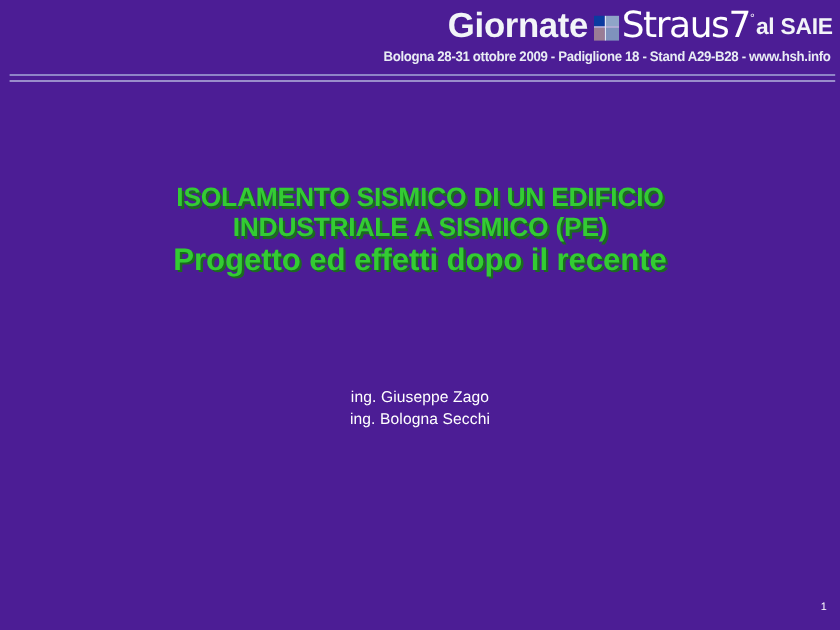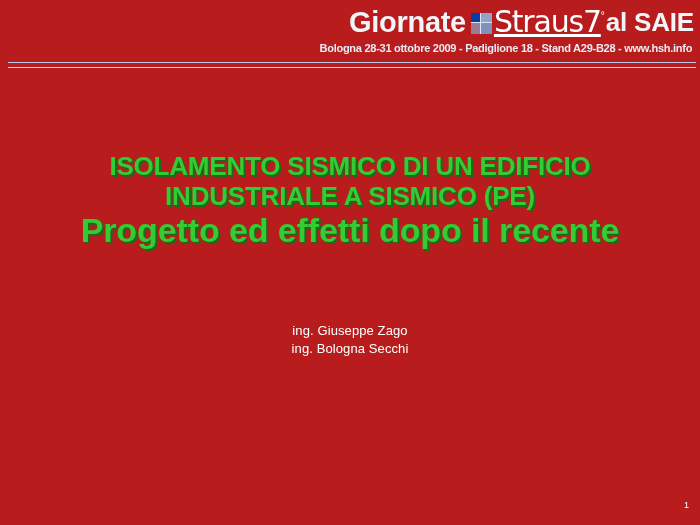--- a/index.html
+++ b/index.html
@@ -12,21 +12,21 @@
     overflow: hidden;
     background: #032f91;
     font-family: "Liberation Sans", sans-serif;
     -webkit-font-smoothing: antialiased;
   }
 
   .slide {
     position: relative;
     width: 700px;
     height: 525px;
-    background: #b91c1c;
+    background: #4c1d95;
     box-sizing: border-box;
   }
 
   
   .banner {
     position: absolute;
     top: 0;
     left: 0;
     width: 700px;
     height: 62px;
@@ -62,37 +62,36 @@
   .mesh-icon svg { display: block; }
 
   .logo-straus {
     font-family: "DejaVu Sans", sans-serif;
     font-weight: normal;
     font-size: 30px;
     color: #ffffff;
     line-height: 1;
     letter-spacing: -1.2px;
     margin-left: 0px;
-    text-decoration: underline;
   }
 
   .logo-reg {
     font-family: "Liberation Sans", sans-serif;
     font-size: 10px;
     color: #ffffff;
     vertical-align: super;
     position: relative;
     top: -7px;
     left: 0px;
   }
 
   .logo-saie {
     font-family: "Liberation Sans", sans-serif;
     font-weight: bold;
-    font-size: 26px;
+    font-size: 19px;
     letter-spacing: -0.2px;
     color: #f2f4f8;
     line-height: 1;
     margin-left: 1px;
   }
 
   .banner-sub {
     position: absolute;
     right: 8px;
     top: 42px;
@@ -137,26 +136,26 @@
     font-family: "Liberation Sans", sans-serif;
     font-weight: bold;
     color: #33cc33;
     text-shadow: 2px 2px 0 #1b6b1f;
     line-height: 1.14;
     white-space: nowrap;
   }
 
   .title-line.l1,
   .title-line.l2 {
-    font-size: 26px;
+    font-size: 22px;
     letter-spacing: -0.2px;
   }
   .title-line.l3,
   .title-line.l4 {
-    font-size: 34px;
+    font-size: 26px;
     letter-spacing: -0.1px;
     text-align: center;
   }
 
   
   .authors {
     position: absolute;
     left: 0;
     top: 322px;
     width: 700px;

